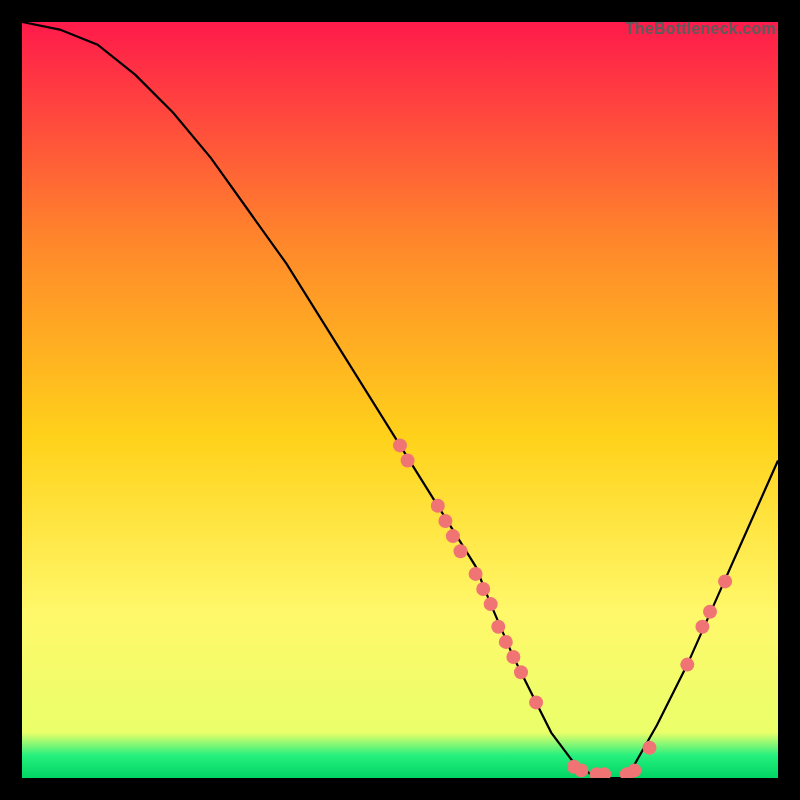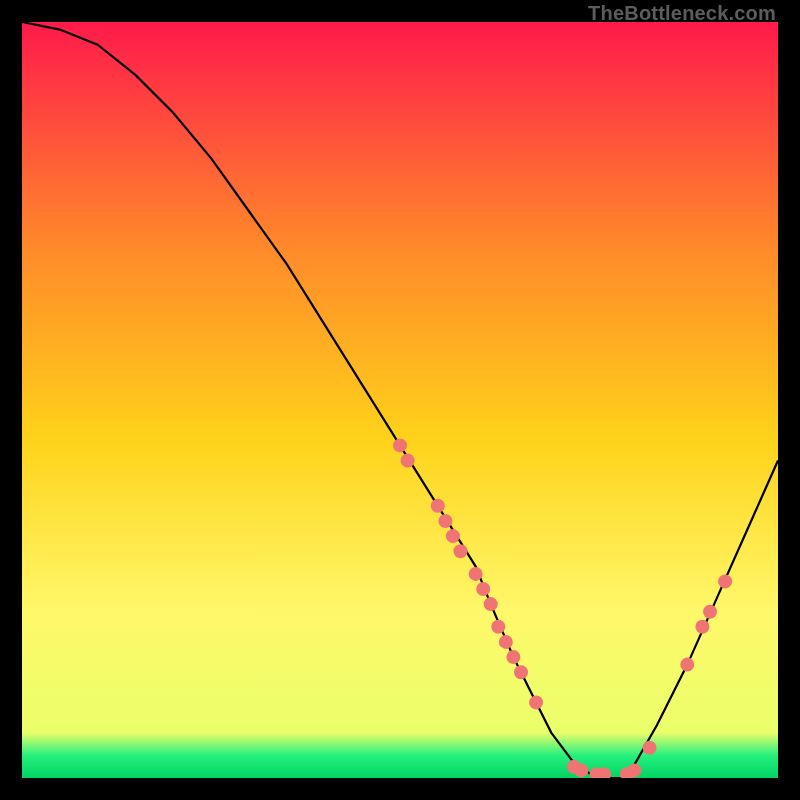--- a/index.html
+++ b/index.html
@@ -21,23 +21,23 @@
   }
   .plot {
     position: absolute;
     left: 0;
     top: 0;
     width: 756px;
     height: 756px;
   }
   .watermark {
     position: absolute;
-    top: 2px;
+    top: 20px;
     right: 24px;
-    font-size: 20px;
+    font-size: 16px;
     font-weight: 600;
     color: #5c5c5c;
     letter-spacing: 0.2px;
   }
 </style>
 </head>
 <body>
 
 <div class="frame">
   <svg class="plot" viewBox="0 0 756 756" preserveAspectRatio="none">

